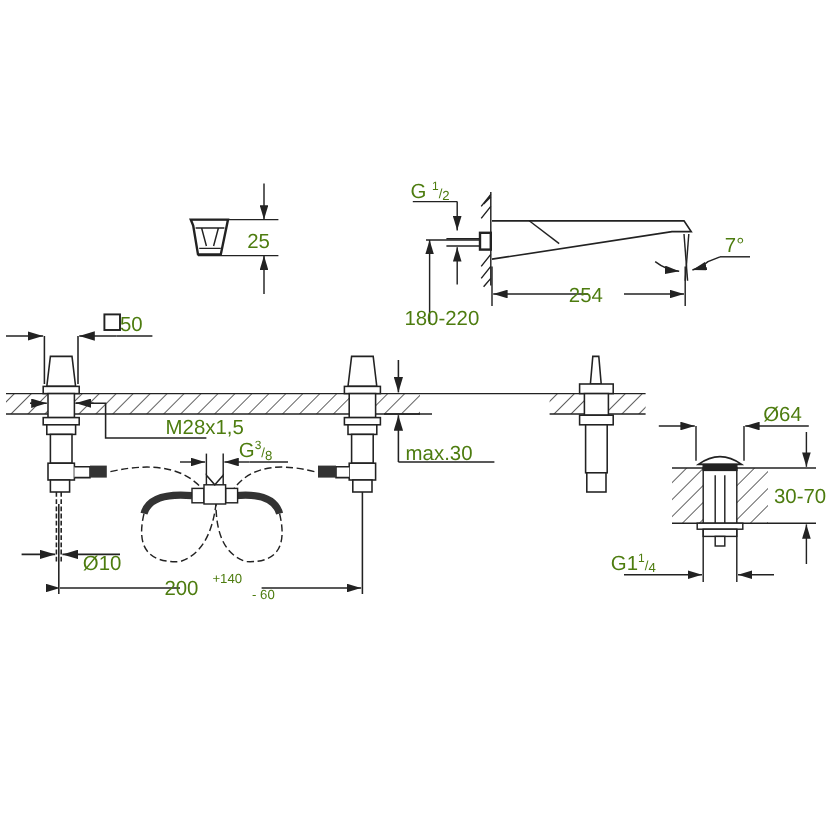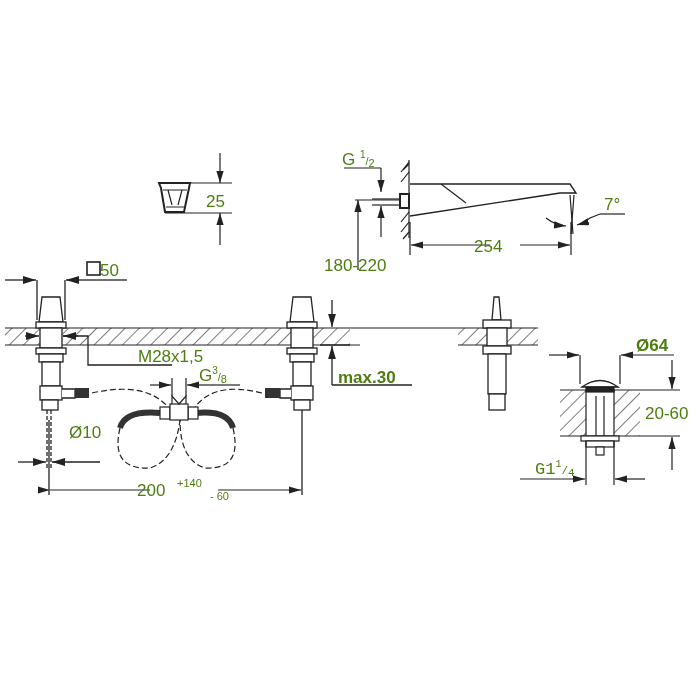--- a/index.html
+++ b/index.html
@@ -169,31 +169,31 @@
 </svg>
 
 <div class="lbl" style="left:206px;top:193px;">25</div>
 
 <div class="lbl" style="left:342px;top:151px;">
   <span>G</span>
   <span class="sup">1</span><span class="sm">/</span><span class="sub">2</span>
 </div>
 <div class="lbl" style="left:604px;top:196px;">7°</div>
 <div class="lbl" style="left:474px;top:238px;text-align:right;">254</div>
-<div class="lbl" style="left:324px;top:257px;">180-220</div>
+<div class="lbl" style="left:337px;top:257px;">180-220</div>
 
 <div class="lbl" style="left:100px;top:262px;">50</div>
 <div class="lbl" style="left:90px;top:348px;margin-left:48px;">M28x1,5</div>
 <div class="lbl" style="left:199px;top:367px;">
   <span>G</span><span class="sup">3</span><span class="sm">/</span><span class="sub">8</span>
 </div>
-<div class="lbl" style="left:338px;top:369px;font-weight:bold;">max.30</div>
-<div class="lbl" style="left:69px;top:424px;">Ø10</div>
+<div class="lbl" style="left:338px;top:369px;">max.30</div>
+<div class="lbl" style="left:69px;top:461px;">Ø10</div>
 <div class="lbl" style="left:137px;top:482px;">200</div>
 <div class="lbl sm" style="left:177px;top:478px;">+140</div>
 <div class="lbl sm" style="left:180px;top:491px;margin-left:30px;">- 60</div>
 
-<div class="lbl" style="left:636px;top:337px;font-weight:bold;">Ø64</div>
-<div class="lbl" style="left:645px;top:405px;">20-60</div>
-<div class="lbl" style="left:535px;top:461px;font-family:Liberation Mono, monospace;">
+<div class="lbl" style="left:636px;top:337px;">Ø64</div>
+<div class="lbl" style="left:645px;top:405px;">30-70</div>
+<div class="lbl" style="left:509px;top:461px;">
   <span>G1</span><span class="sup">1</span><span class="sm">/</span><span class="sub">4</span>
 </div>
 </div>
 
 </body></html>

